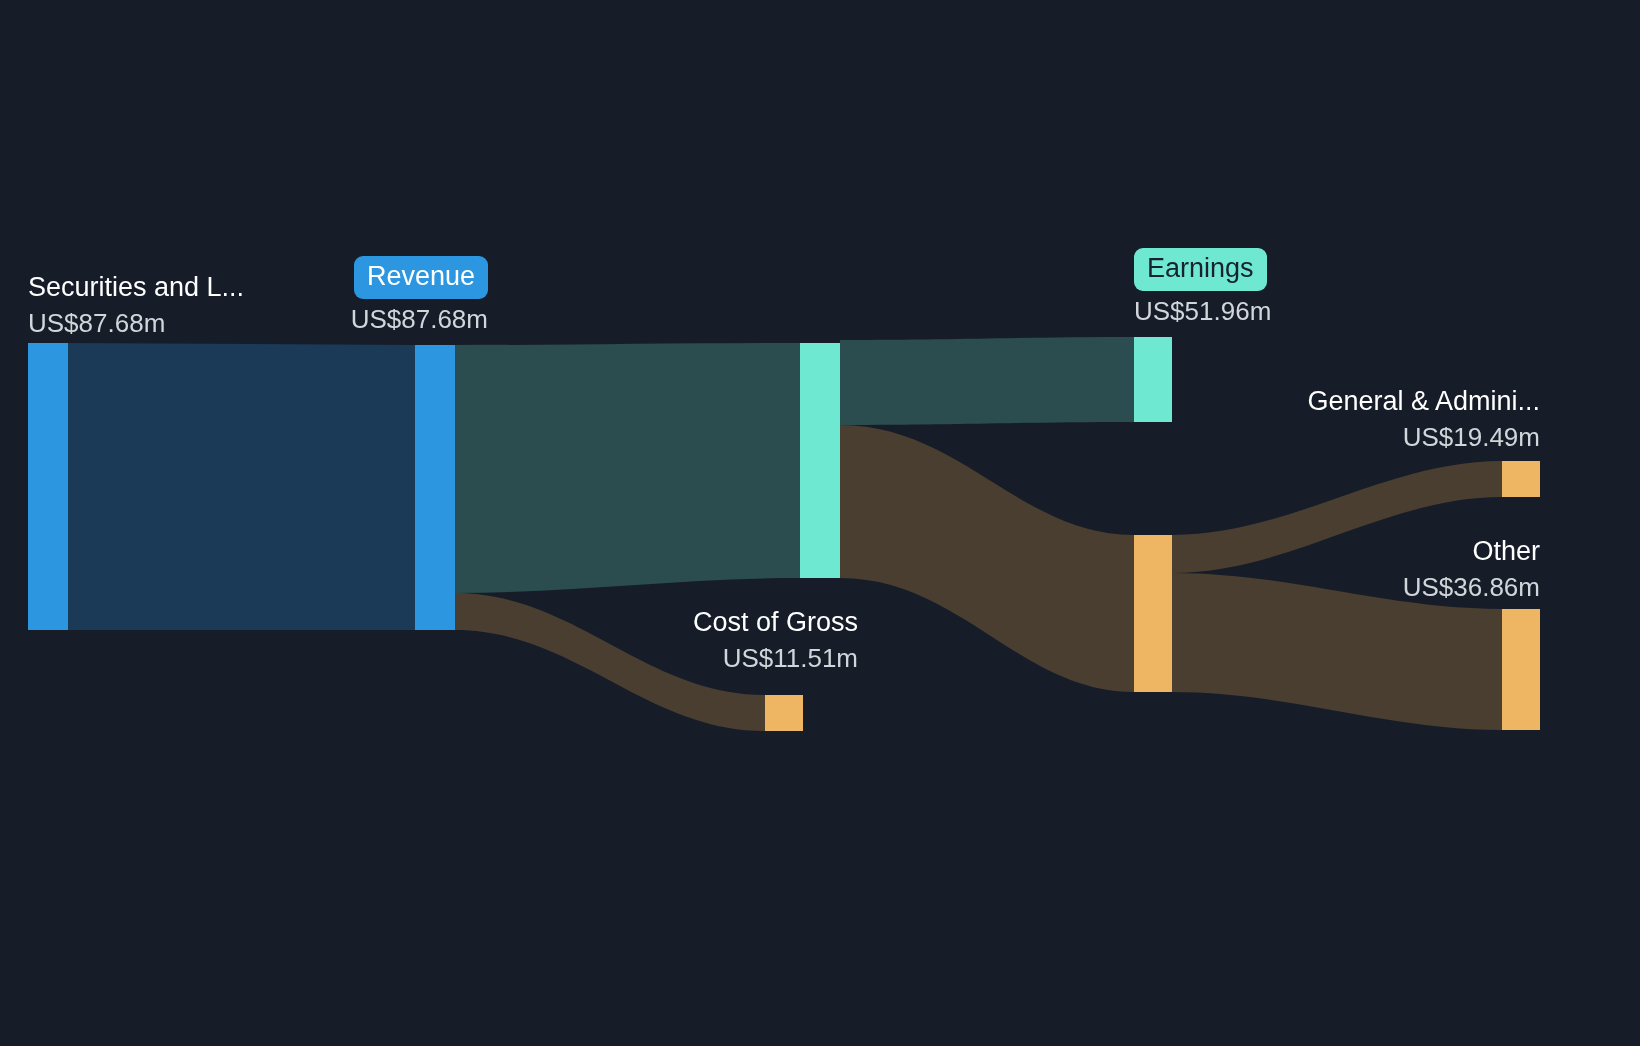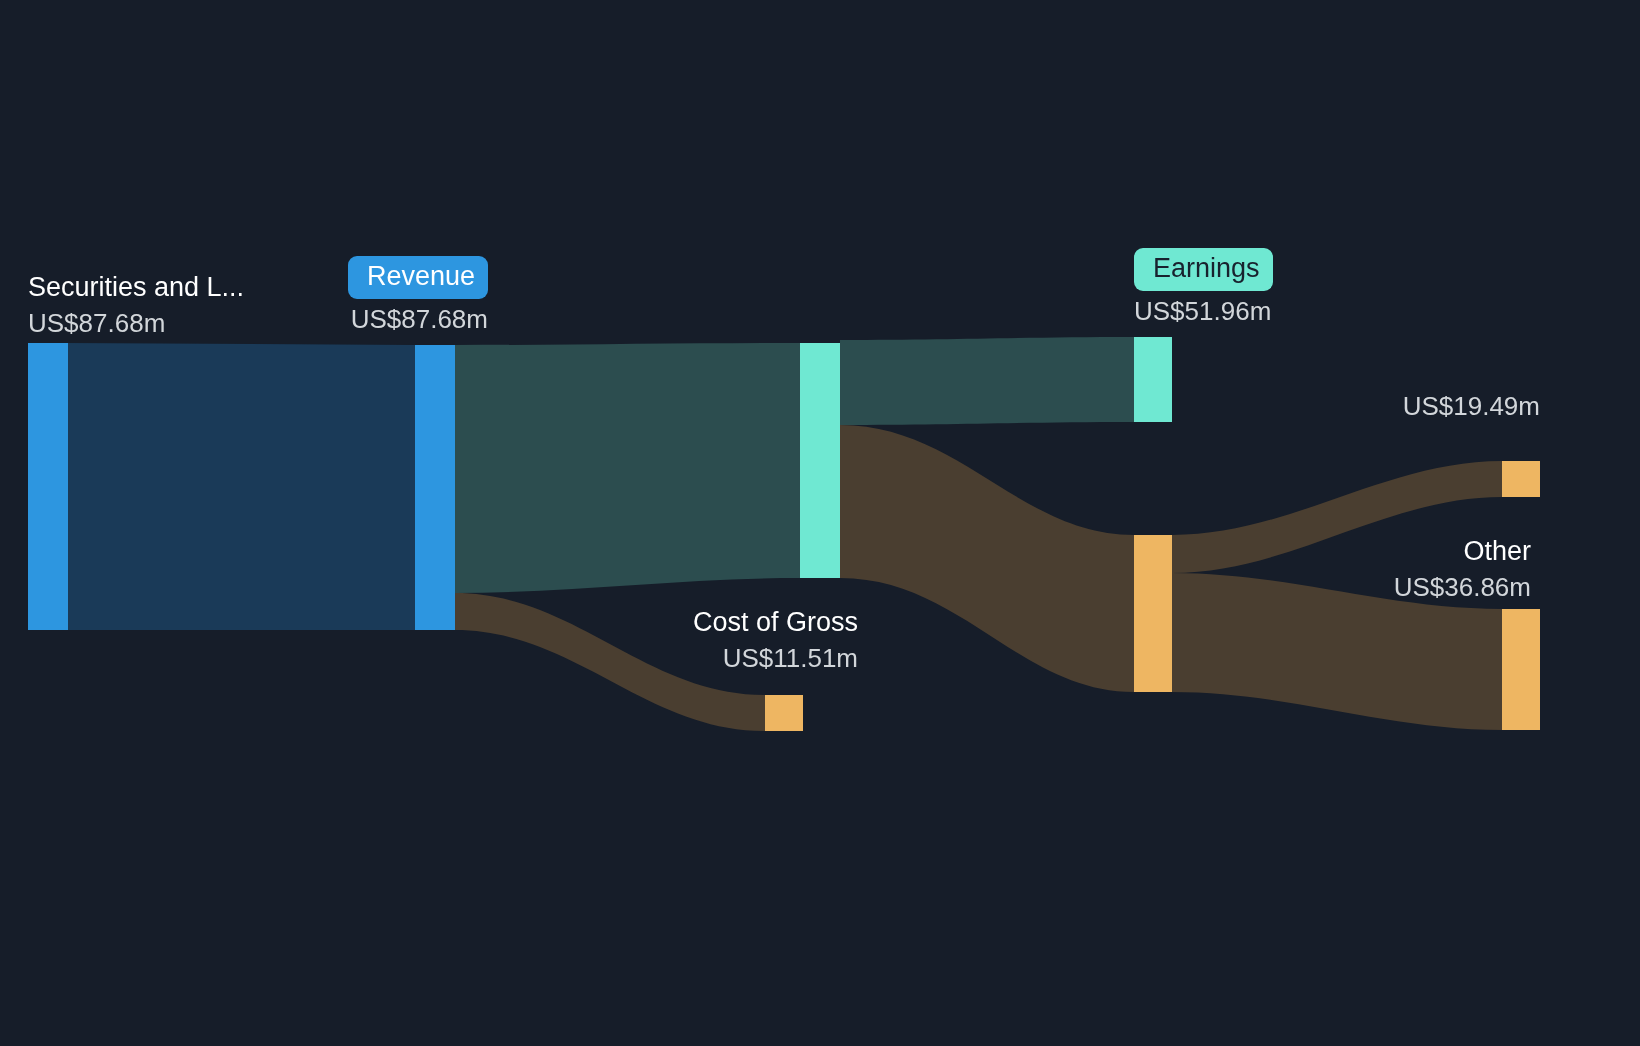--- a/index.html
+++ b/index.html
@@ -29,21 +29,21 @@
     line-height: 1.16;
     pointer-events: none;
   }
   .node-title {
     font-size: 27px;
     color: #ffffff;
     display: inline-block;
   }
   .node-title.chip {
     border-radius: 9px;
-    padding: 5px 13px 7px 19px;
+    padding: 5px 13px 7px 13px;
     color: #ffffff;
   }
   .node-title.chip.dark-text {
     color: #18222e;
   }
   .node-value {
     font-size: 26px;
     color: #d2d6da;
     margin-top: 5px;
   }
@@ -133,21 +133,22 @@
     <div class="node-value">US$11.51m</div>
   </div>
 
   <div class="node-label align-left" style="left:1134px; top:248px;">
     <div class="node-title chip dark-text" style="background:#6fe8d2;">Earnings</div>
     <div class="node-value">US$51.96m</div>
   </div>
 
 
   <div class="node-label align-right" style="right:100px; top:386px;">
+    <div class="node-title">General &amp; Admini...</div>
     <div class="node-value">US$19.49m</div>
   </div>
 
-  <div class="node-label align-right" style="right:109px; top:536px;">
+  <div class="node-label align-right" style="right:100px; top:536px;">
     <div class="node-title">Other</div>
     <div class="node-value">US$36.86m</div>
   </div>
 
 </div>
 
 </body></html>

